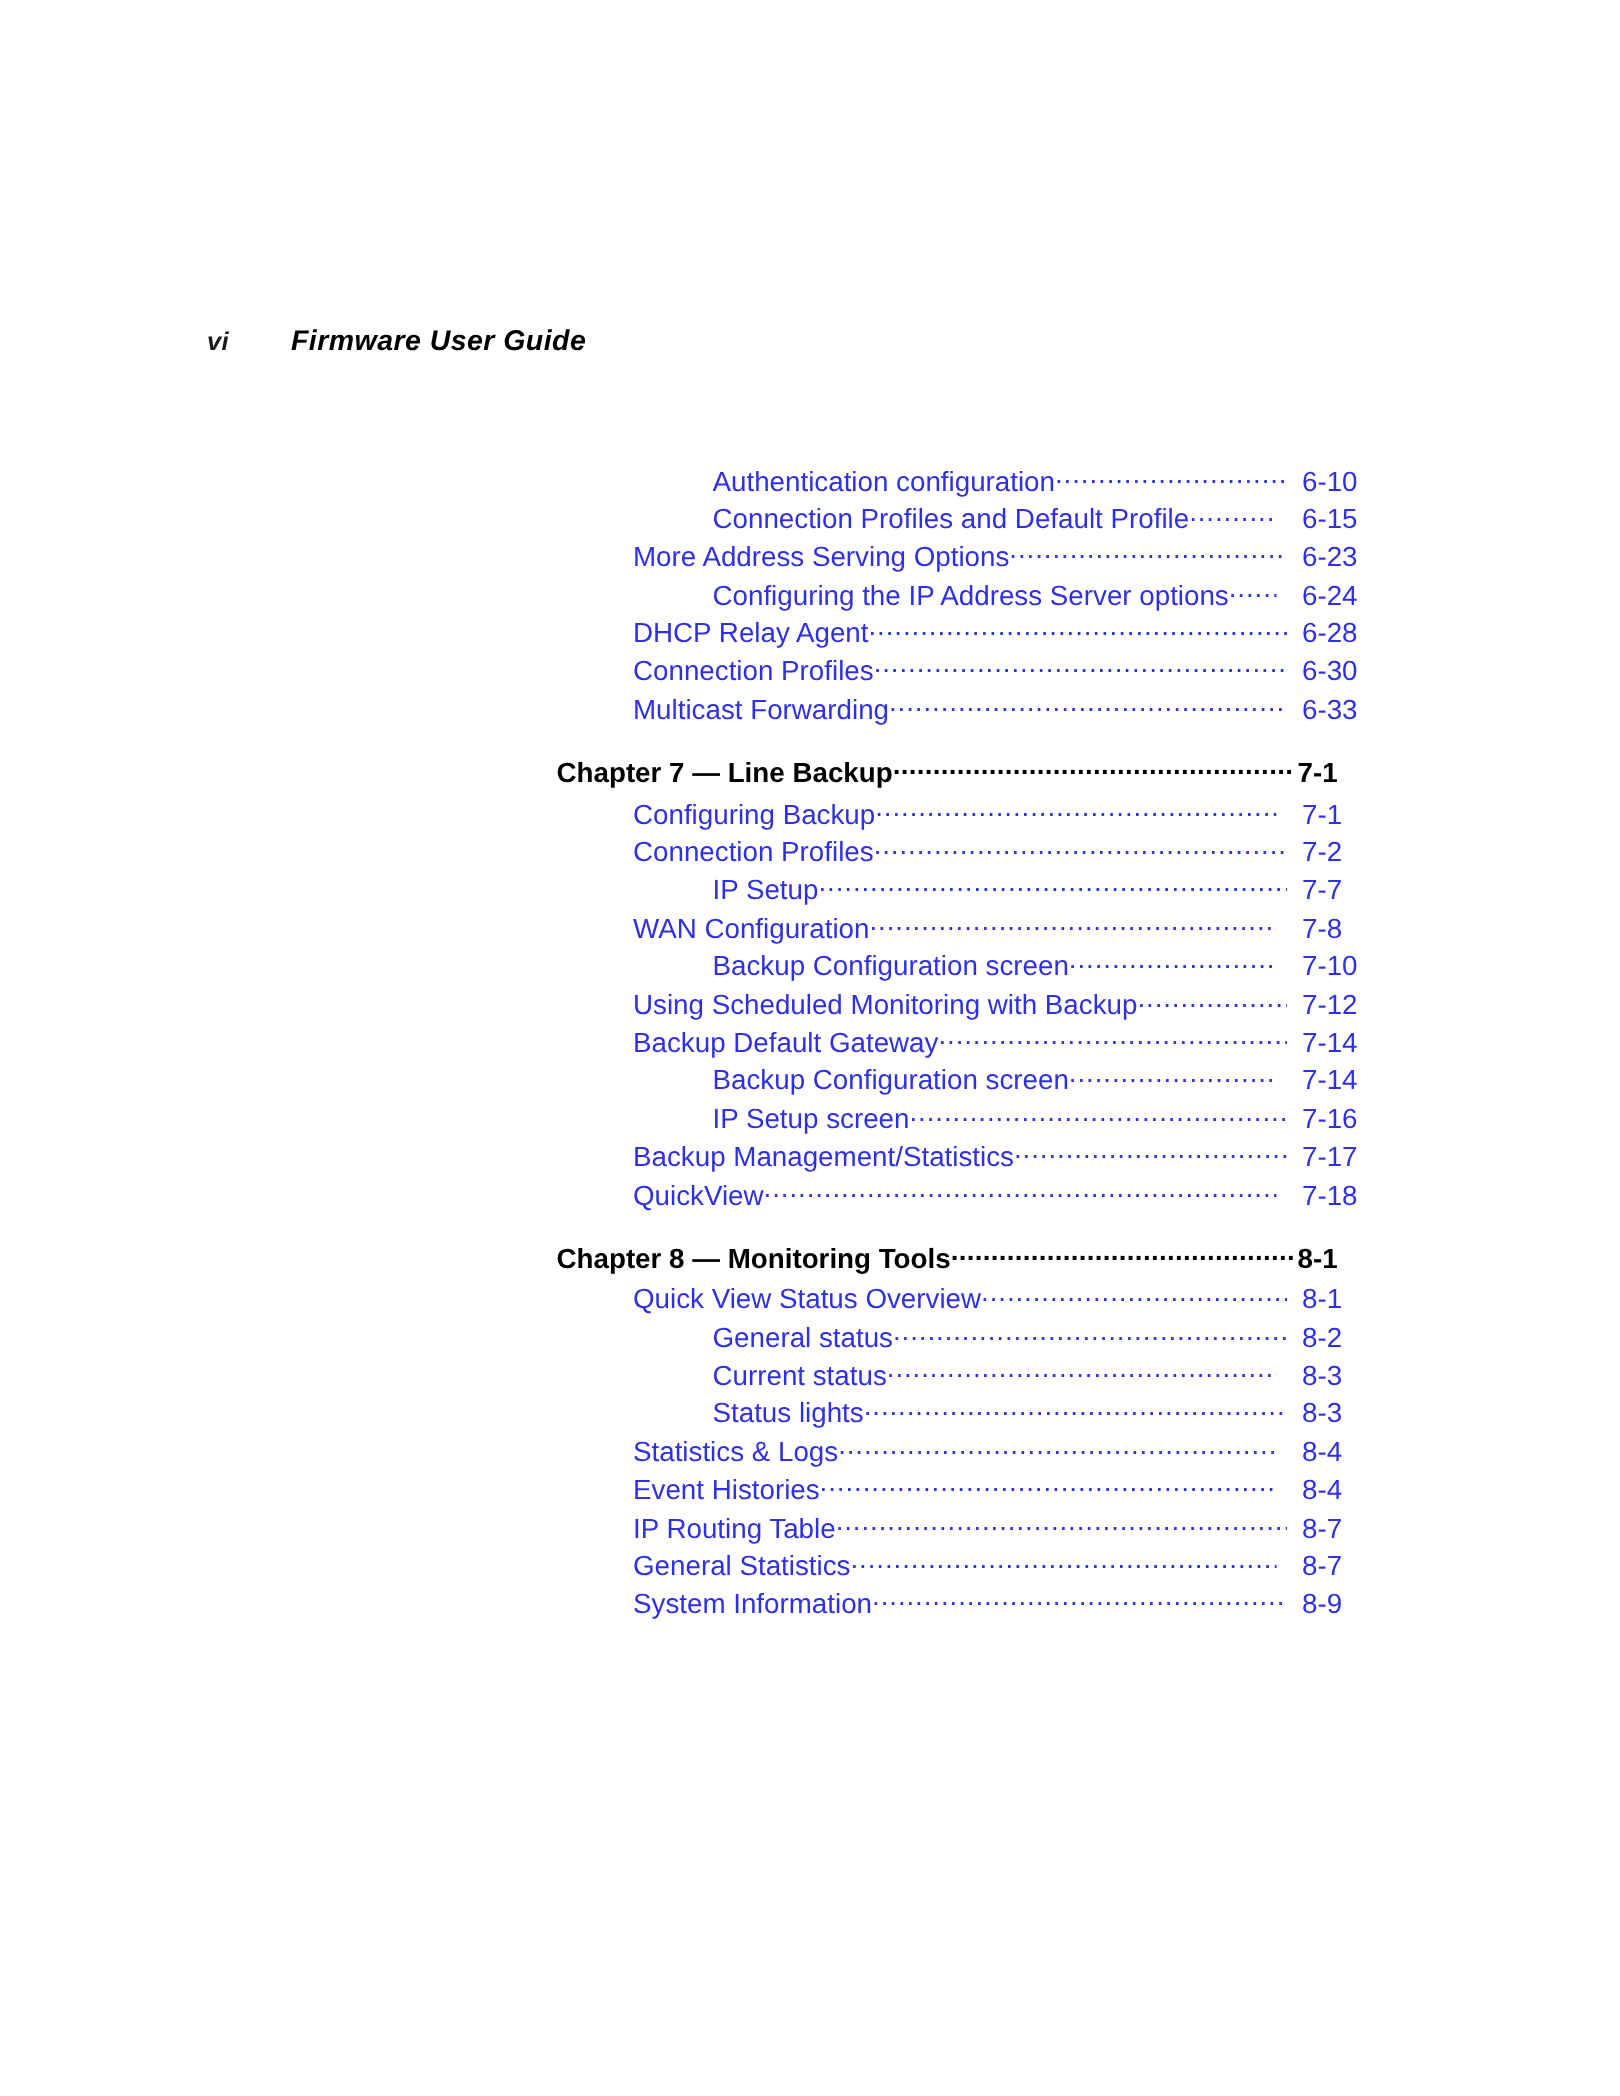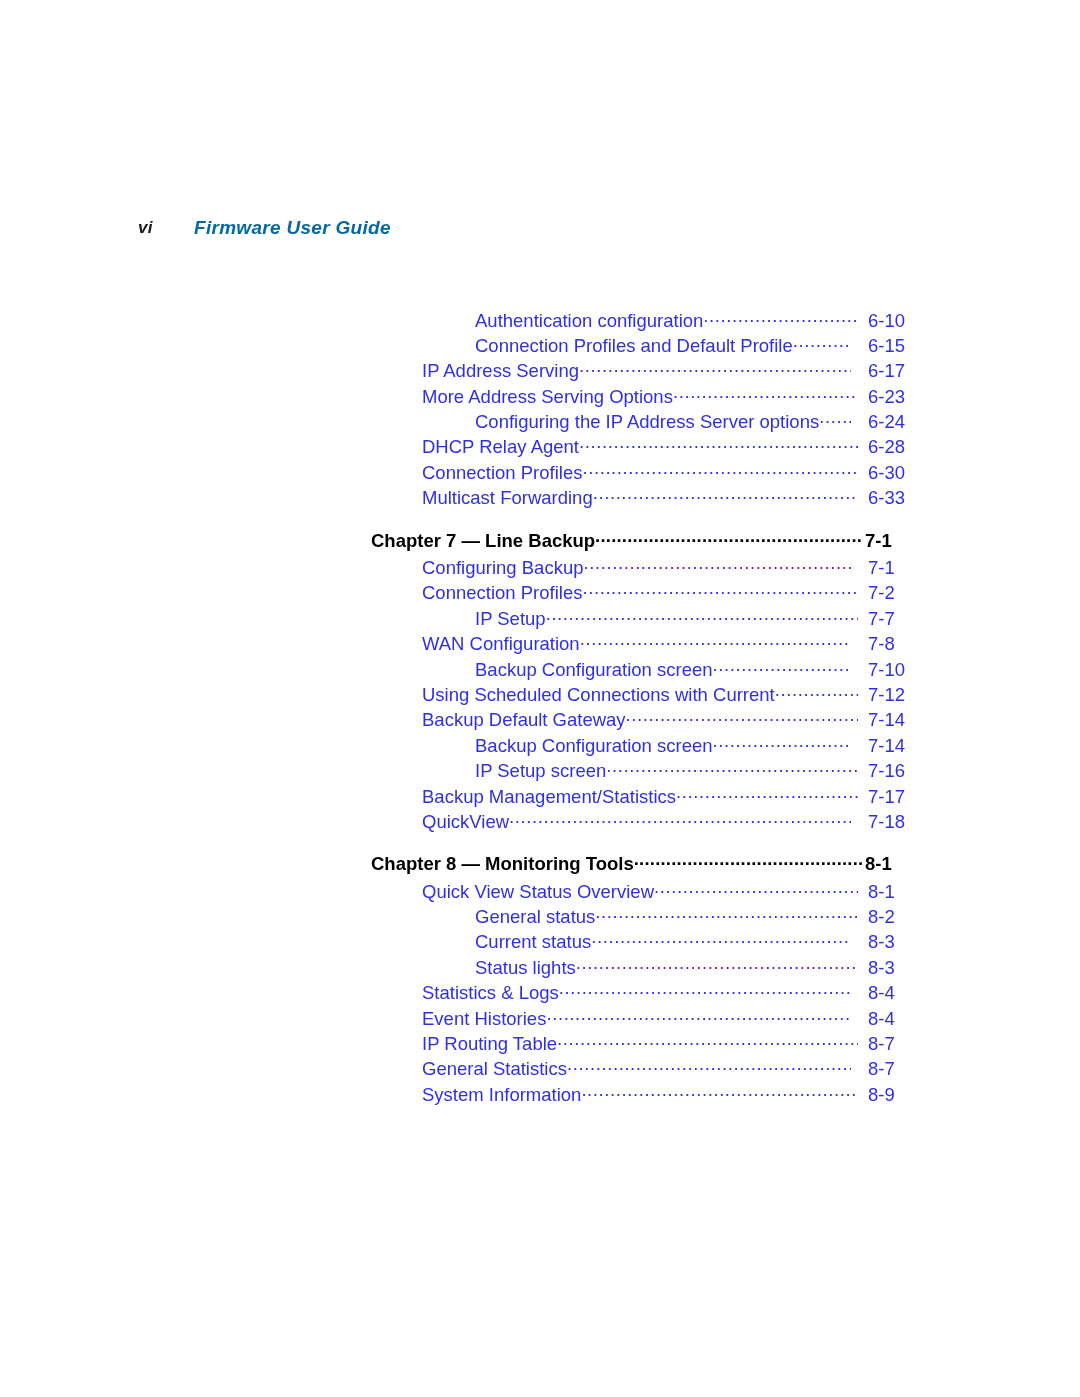--- a/index.html
+++ b/index.html
@@ -33,21 +33,21 @@
     letter-spacing: 0.2px;
     color: #1a1a1a;
     width: 56px;
     flex: 0 0 56px;
   }
   .header-title {
     font-style: italic;
     font-weight: bold;
     font-size: 19px;
     letter-spacing: 0.3px;
-    color: #0369a1;
+    color: #000000;
   }
 
   
   .toc {
     position: absolute;
     left: 0;
     top: 308px;
     width: 1080px;
   }
 
@@ -134,25 +134,20 @@
       <div class="toc-row lvl-2 gap-none">
         <span class="toc-label">Authentication configuration</span>
         <span class="leader"></span>
         <span class="toc-page">6-10</span>
       </div>
       <div class="toc-row lvl-2 gap-wide">
         <span class="toc-label">Connection Profiles and Default Profile</span>
         <span class="leader"></span>
         <span class="toc-page">6-15</span>
       </div>
-      <div class="toc-row lvl-1 gap-wide">
-        <span class="toc-label">IP Address Serving</span>
-        <span class="leader"></span>
-        <span class="toc-page">6-17</span>
-      </div>
       <div class="toc-row lvl-1 gap-none">
         <span class="toc-label">More Address Serving Options</span>
         <span class="leader"></span>
         <span class="toc-page">6-23</span>
       </div>
       <div class="toc-row lvl-2 gap-wide">
         <span class="toc-label">Configuring the IP Address Server options</span>
         <span class="leader"></span>
         <span class="toc-page">6-24</span>
       </div>
@@ -195,21 +190,21 @@
         <span class="toc-label">WAN Configuration</span>
         <span class="leader"></span>
         <span class="toc-page">7-8</span>
       </div>
       <div class="toc-row lvl-2 gap-wide">
         <span class="toc-label">Backup Configuration screen</span>
         <span class="leader"></span>
         <span class="toc-page">7-10</span>
       </div>
       <div class="toc-row lvl-1 gap-none">
-        <span class="toc-label">Using Scheduled Connections with Current</span>
+        <span class="toc-label">Using Scheduled Monitoring with Backup</span>
         <span class="leader"></span>
         <span class="toc-page">7-12</span>
       </div>
       <div class="toc-row lvl-1 gap-none">
         <span class="toc-label">Backup Default Gateway</span>
         <span class="leader"></span>
         <span class="toc-page">7-14</span>
       </div>
       <div class="toc-row lvl-2 gap-wide">
         <span class="toc-label">Backup Configuration screen</span>

